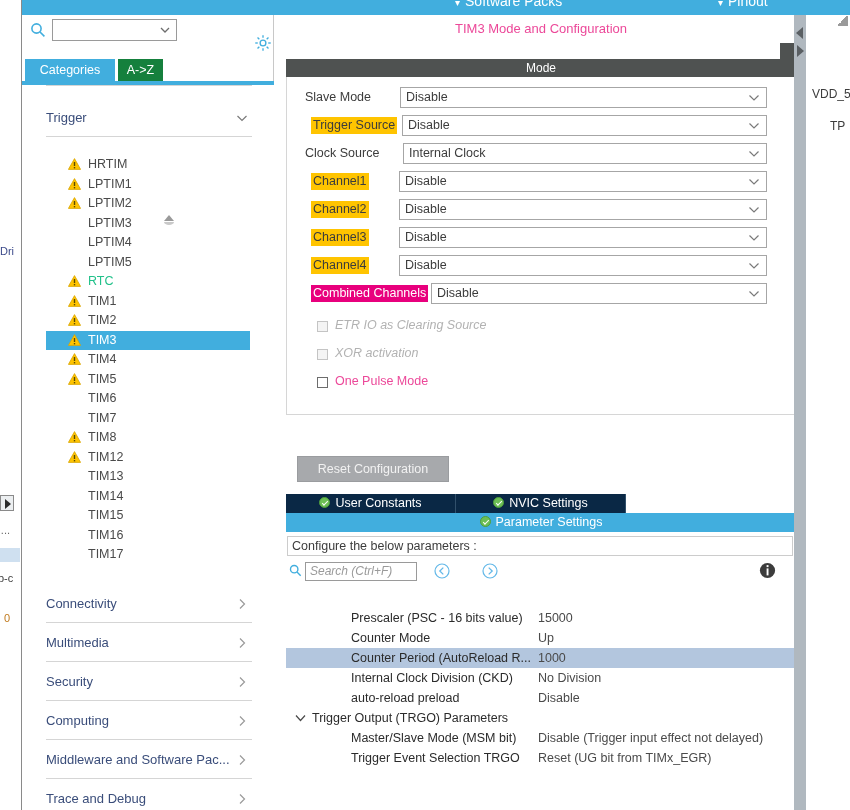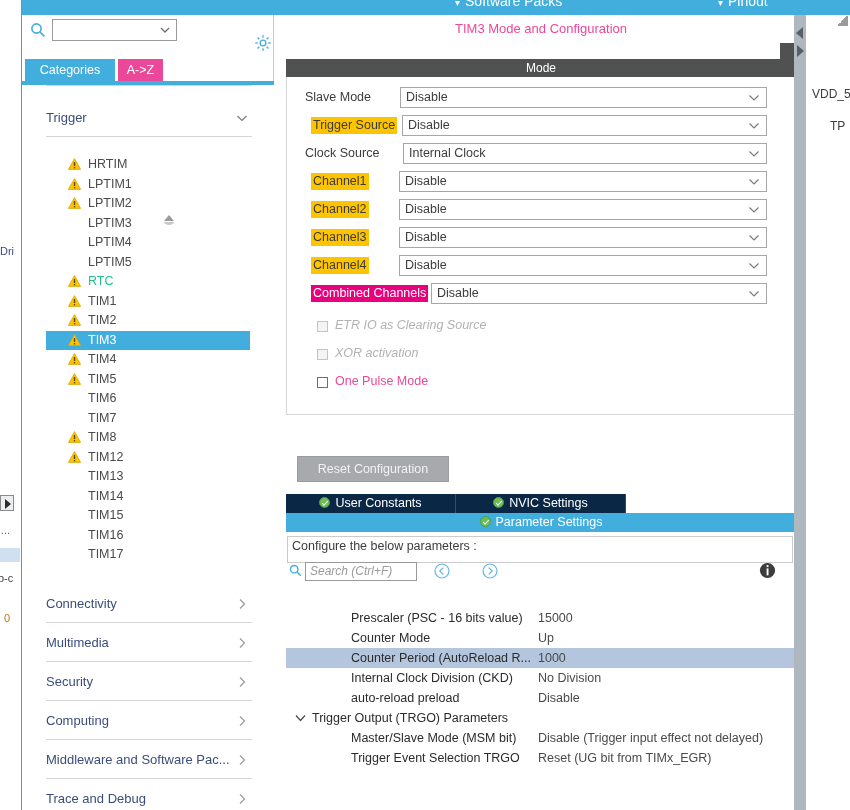--- a/index.html
+++ b/index.html
@@ -47,21 +47,21 @@
     position: absolute; right: 5px; top: 4px; width: 12px; height: 12px;
   }
   .gear { position: absolute; left: 232px; top: 19px; width: 18px; height: 18px; }
 
   .tabsrow { position: absolute; left: 0px; top: 44px; width: 252px; height: 22px; }
   .ftab {
     position: absolute; top: 0; height: 22px; line-height: 22px;
     text-align: center; font-size: 12.5px; color: #ffffff; cursor: pointer;
   }
   .ftab.active { background: #41aede; }
-  .ftab.inactive { background: #ec4899; }
+  .ftab.inactive { background: #15803d; }
   .tab-cats { left: 3px; width: 90px; }
   .tab-az { left: 96px; width: 45px; }
   .tabs-underline {
     position: absolute; left: 0; top: 66px; width: 252px; height: 4px; background: #41aede;
   }
 
   
   .listwrap {
     position: absolute; left: 0px; top: 70px; width: 252px; height: 740px;
     background: #ffffff; overflow: hidden;
@@ -163,21 +163,21 @@
     border: 1px solid #4f9e3c;
   }
   .ctab .ok::after {
     content: ""; position: absolute; left: 2px; top: 3px; width: 5px; height: 2px;
     border-left: 1.5px solid #fff; border-bottom: 1.5px solid #fff;
     transform: rotate(-45deg);
   }
   .ctabs-row2 { position: absolute; left: 0; top: 87px; width: 510px; height: 19px; }
 
   .cfgnote {
-    position: absolute; left: 1px; top: 110px; width: 506px; height: 27px;
+    position: absolute; left: 1px; top: 110px; width: 506px; height: 20px;
     border: 1px solid #cccccc; background: #ffffff;
     font-size: 12.5px; color: #3c3c3c; line-height: 18px; padding-left: 4px;
   }
   .srow { position: absolute; left: 0; top: 134px; width: 510px; height: 26px; text-align: center; }
   .ssearch {
     position: absolute; left: 19px; top: 2px; width: 112px; height: 19px;
     border: 1px solid #9a9a9a; background: #fff;
   }
   .ssearch .ph {
     position: absolute; left: 4px; top: 1px; font-size: 12px; color: #9a9a9a; font-style: italic;

